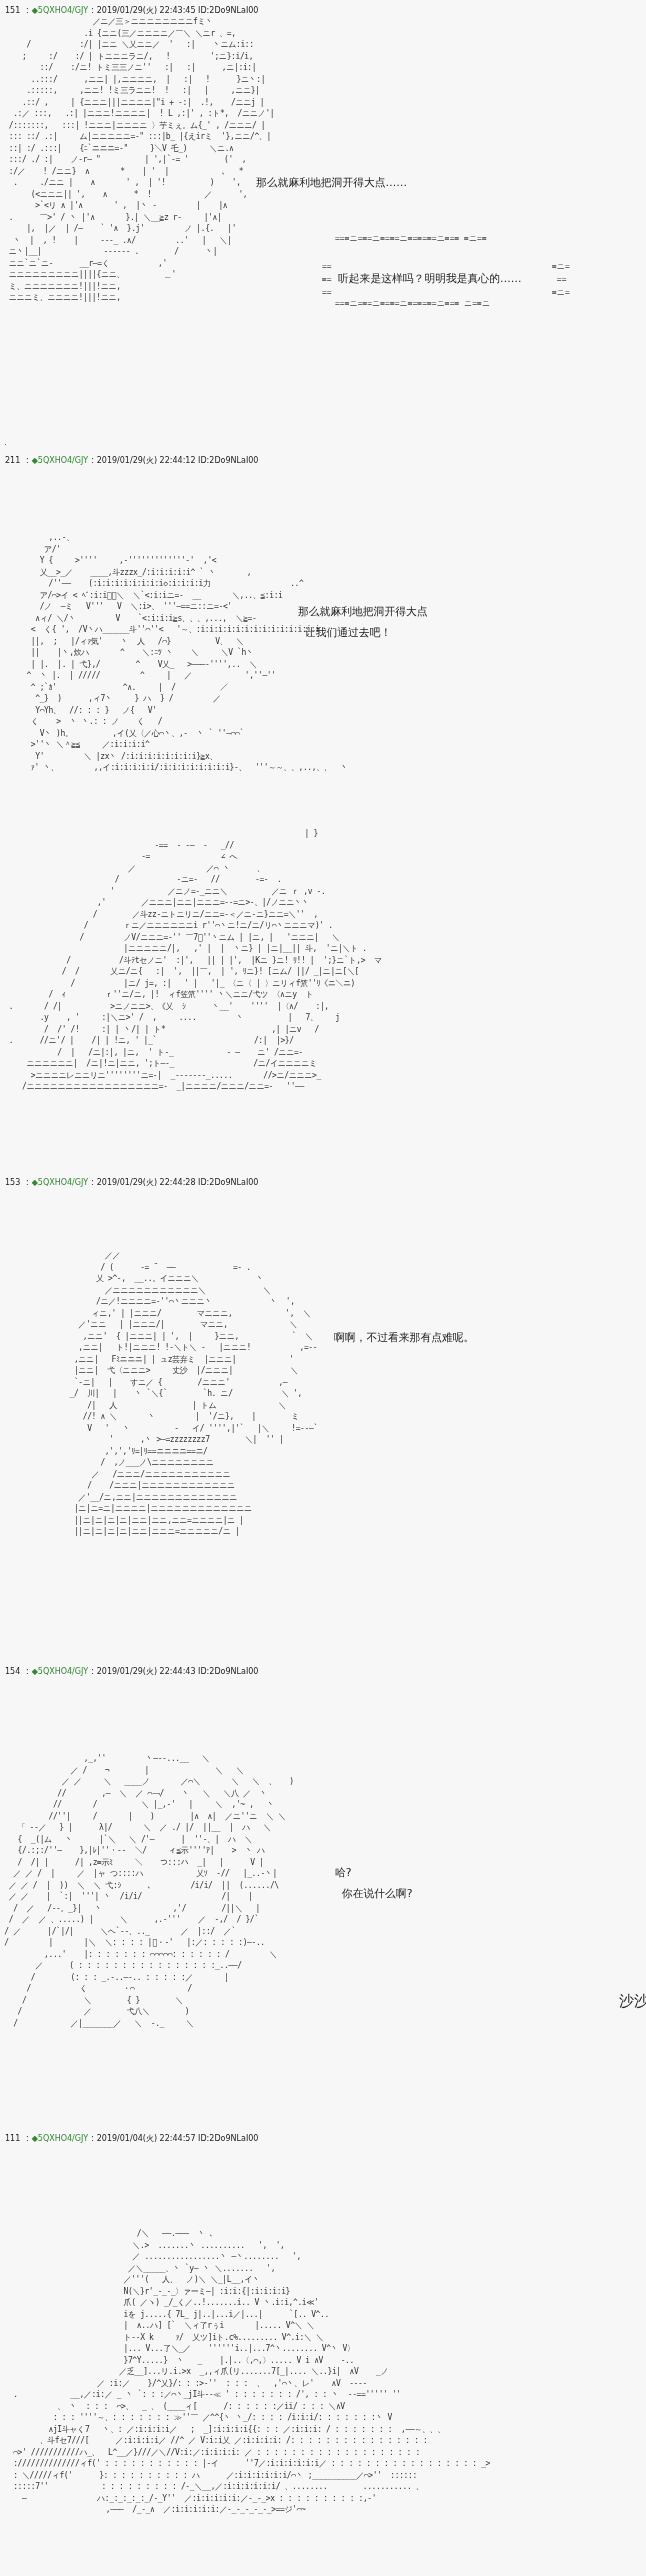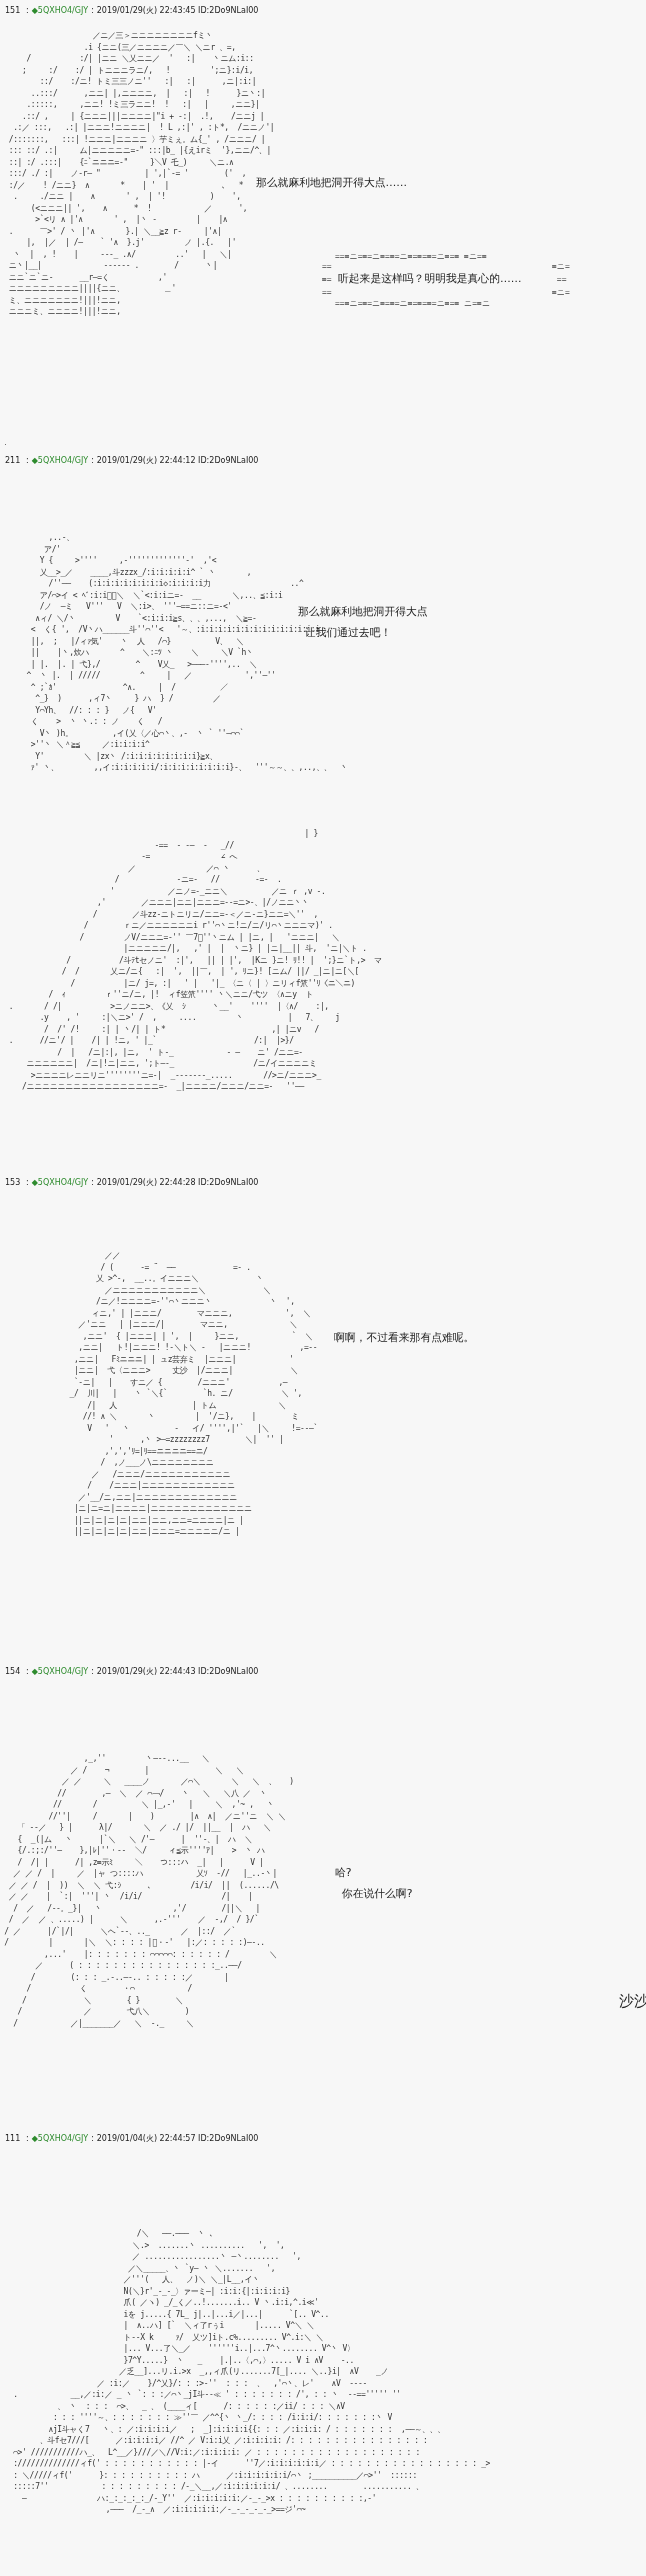--- a/index.html
+++ b/index.html
@@ -62,21 +62,21 @@
       color: #555;
     }
   </style>
 </head>
 <body>
 
 <div class="post" style="top:0;height:431px;">
   <div class="post-header" style="top:5px;">
     <span class="num">151</span><span class="sep">:</span><span class="trip"><span class="diamond">◆</span><span>5QXHO4/GJY</span></span><span class="sep">:</span><span>2019/01/29(火) 22:43:45</span> <span>ID:2Do9NLaI00</span>
   </div>
-  <div class="aa" style="top:30px;left:4.3px;">                    ／ニ／三＞ニニニニニニニニfミ丶
+  <div class="aa" style="top:16px;left:4.3px;">                    ／ニ／三＞ニニニニニニニニfミ丶
                   .i {ニニ(三／ニニニニ／￣＼ ＼ニr 、=,
      /           :/| |ニニ ＼乂ニニ／  '   :|    丶ニム:i::
     ;     :/    :/ | トニニニラニ/,   !         ';ニ}:i/i,
         ::/    :/ニ! トミ三三ノニ''   :|   :|      ,ニ|:i:|
       ..:::/      ,ニニ| |,ニニニニ,  |   :|   !      }ニ丶:|
      .:::::,     ,ニニ! !ミ三ラニニ!  !   :|   |     ,ニニ}|
     .::/ ,     | {ニニニ|||ニニニニ|"i + -:|  .!,    /ニニj |
   .:／ :::,   .:| |ニニニ!ニニニニ|  ! L ,:|' , :ト*,  /ニニノ'|
  /:::::::,   :::| !ニニニ|ニニニニ 〉芋ミぇ。ム{_' , /ニニニ/ |
  ::: ::/ .:|     ム|ニニニニニ=-" :::|b_ |{えirミ  '},ニニ/^、|
@@ -88,21 +88,21 @@
        &gt;`&lt;リ ∧ |'∧       ' ,  |丶 -         |    |∧
  .      ￣&gt;' / 丶 |'∧       }.| ＼__≧z r-     |'∧|
      |,  |／  | /―    ` '∧  }.j'         ノ |.{.   |'
   丶  |  , !    |     ---_ .∧/         ..'   |   ＼|
  ニ丶|__|              ------ .        /      丶|
  ニニ`ニ`ニ-      __r―=く           ,'
  ニニニニニニニニニ||||{ニニ、         ＿'
  ミ、ニニニニニニニ!|||!ニニ,
  ニニニミ、ニニニニ!|||!ニニ,</div>
   <div class="dialog" style="top:176px;left:256px;">那么就麻利地把洞开得大点……</div>
-  <div class="frame" style="top:250px;left:335px;text-align:center;">==≡ニ=≡=ニ≡=≡=ニ≡=≡=≡=ニ≡=≡ ≡ニ=≡</div>
+  <div class="frame" style="top:232px;left:335px;text-align:center;">==≡ニ=≡=ニ≡=≡=ニ≡=≡=≡=ニ≡=≡ ≡ニ=≡</div>
   <div class="frame" style="top:260px;left:322px;">==
 ≡=
 ==</div>
   <div class="dialog" style="top:272px;left:338px;">听起来是这样吗？明明我是真心的……</div>
   <div class="frame" style="top:260px;left:552px;">≡ニ=
  ==
 ≡ニ=</div>
   <div class="frame" style="top:297px;left:335px;">==≡ニ=≡=ニ≡=≡=ニ≡=≡=≡=ニ≡=≡ ニ=≡ニ</div>
 </div>
 

